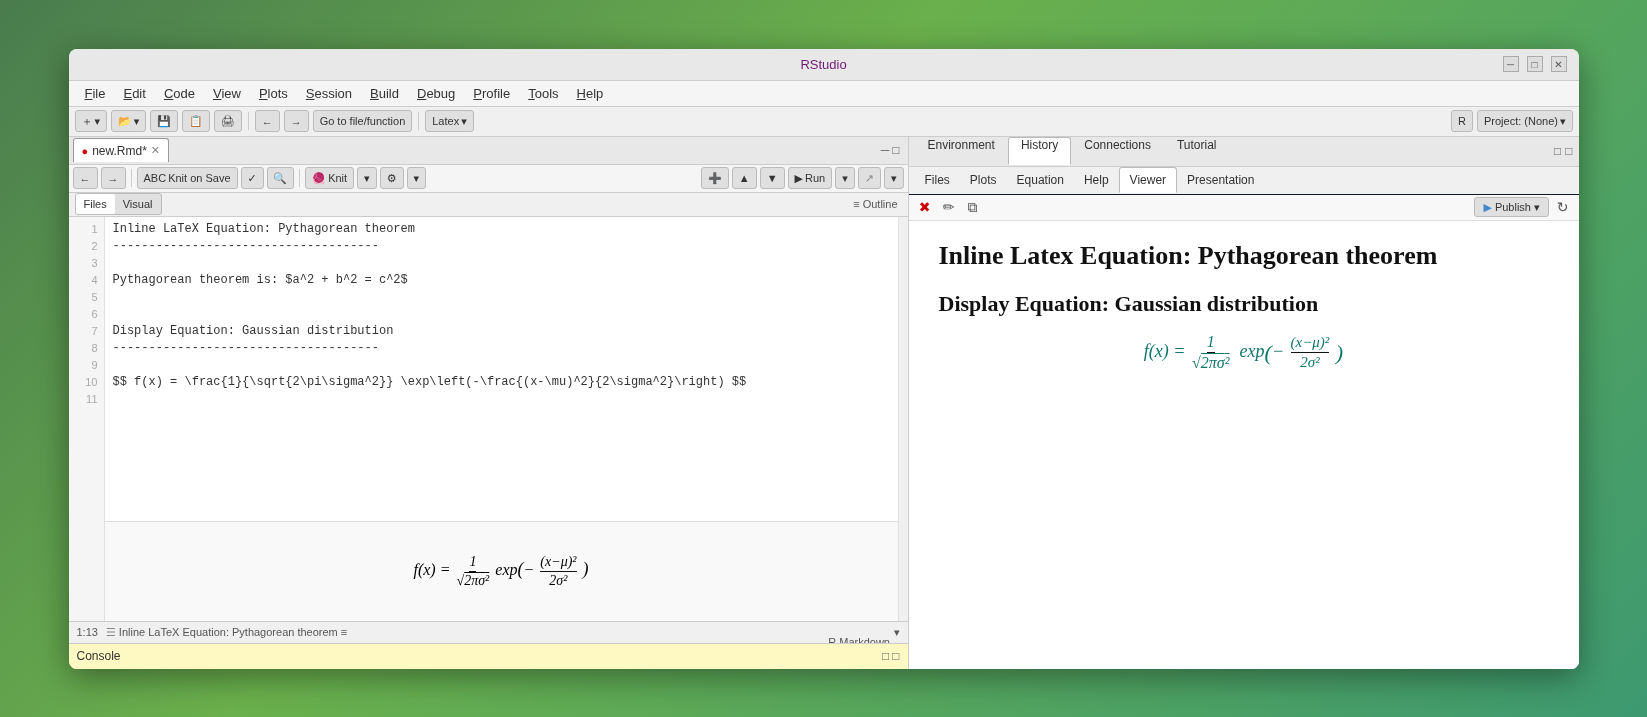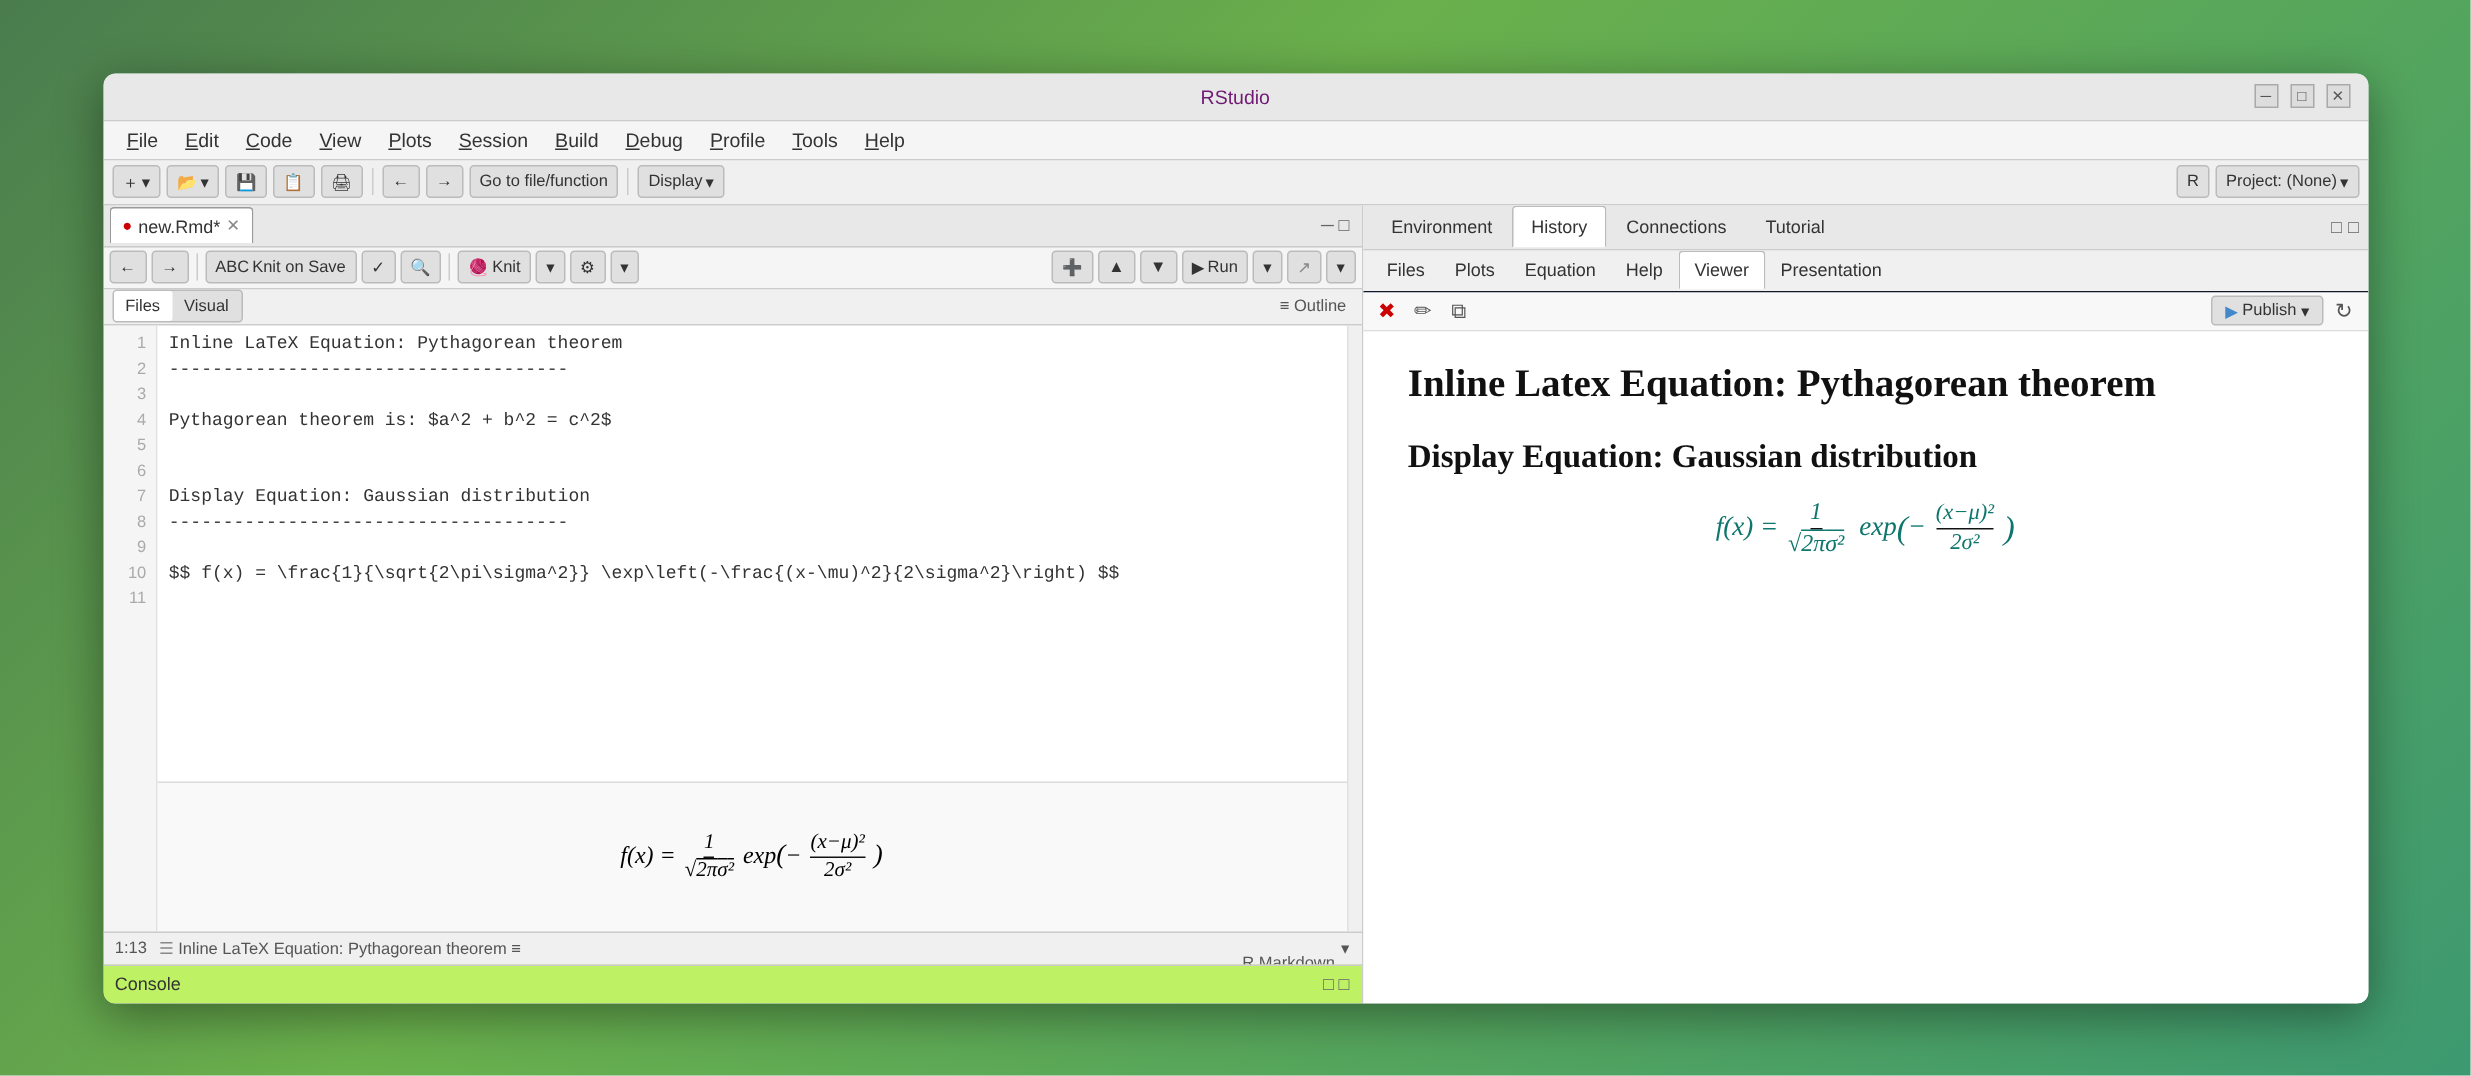--- a/index.html
+++ b/index.html
@@ -205,21 +205,21 @@
       align-items: center;
       padding: 0 8px;
       font-size: 11px;
       color: #555;
     }
     .status-right {
       margin-left: auto;
       margin-top: 20px;
     }
     .console-bar {
-      background: #bef264;
+      background: #fef9c3;
       border-top: 1px solid #ccc;
       height: 26px;
       display: flex;
       align-items: center;
       padding: 0 8px;
       font-size: 12px;
       color: #333;
     }
     
     .right-panel {
@@ -237,21 +237,21 @@
       padding: 0 6px;
       gap: 0;
     }
     .panel-tab {
       height: 28px;
       padding: 0 12px;
       font-size: 12px;
       cursor: pointer;
       color: #333;
       display: flex;
-      align-items: center;
+      align-items: flex-start;
       border: 1px solid transparent;
     }
     .panel-tab.active {
       background: #fff;
       border-color: #bbb;
       border-bottom-color: #fff;
       border-radius: 3px 3px 0 0;
     }
     .panel-tab-right {
       margin-left: auto;
@@ -440,21 +440,21 @@
       <span>🖨</span>
     </button>
     <div class="toolbar-separator"></div>
     <button class="toolbar-btn">←</button>
     <button class="toolbar-btn">→</button>
     <button class="toolbar-btn">
       <span>Go to file/function</span>
     </button>
     <div class="toolbar-separator"></div>
     <button class="toolbar-btn">
-      <span>Display</span> ▾
+      <span>Latex</span> ▾
     </button>
     <div class="toolbar-spacer"></div>
     <button class="toolbar-btn">R</button>
     <button class="toolbar-btn">
       <span>Project: (None)</span> ▾
     </button>
   </div>
 
   <div class="main-content">
 

